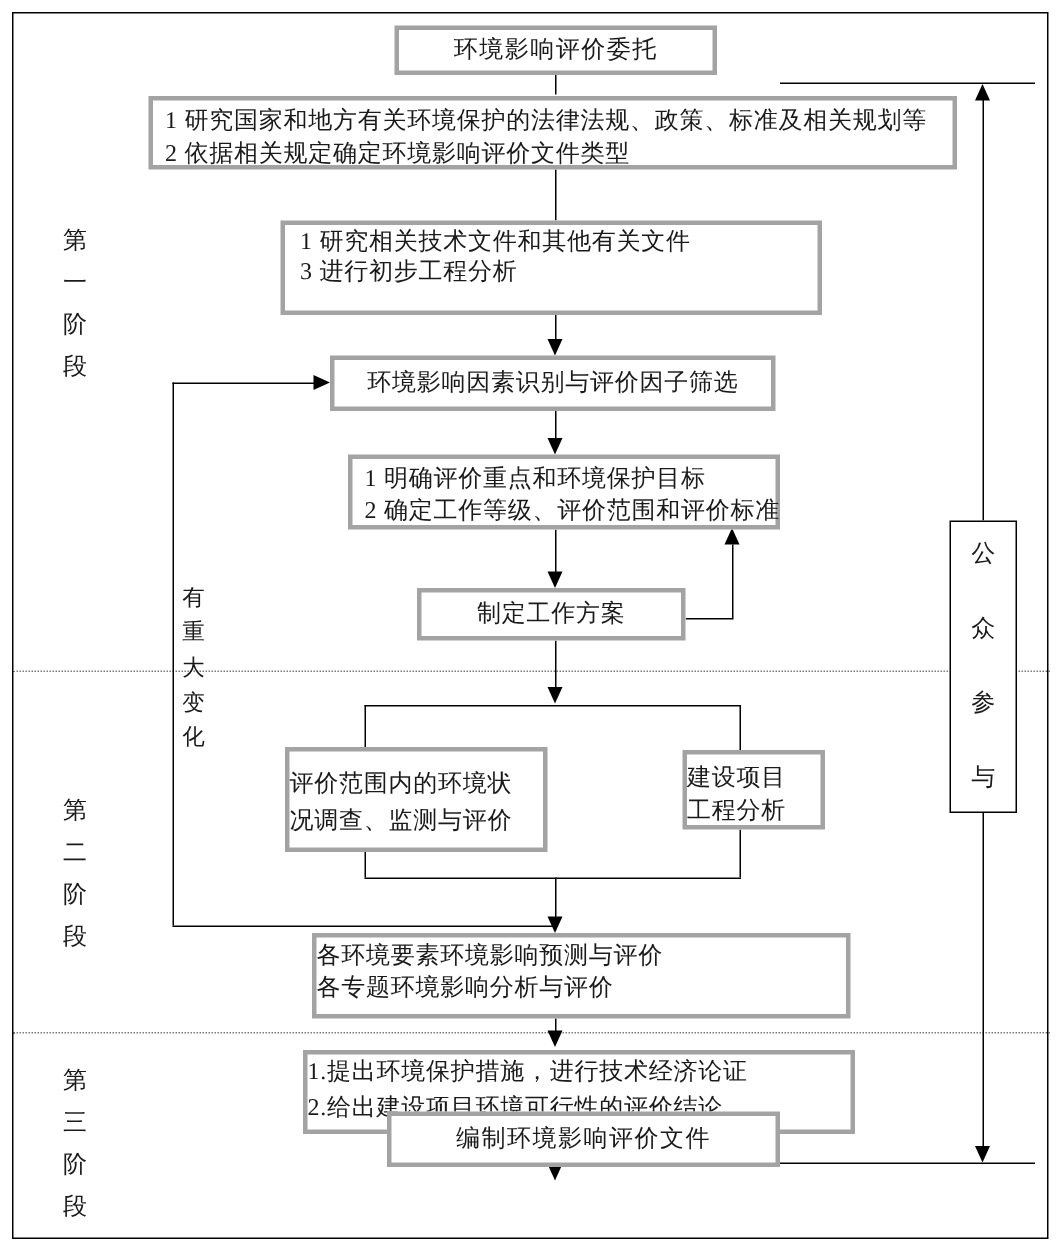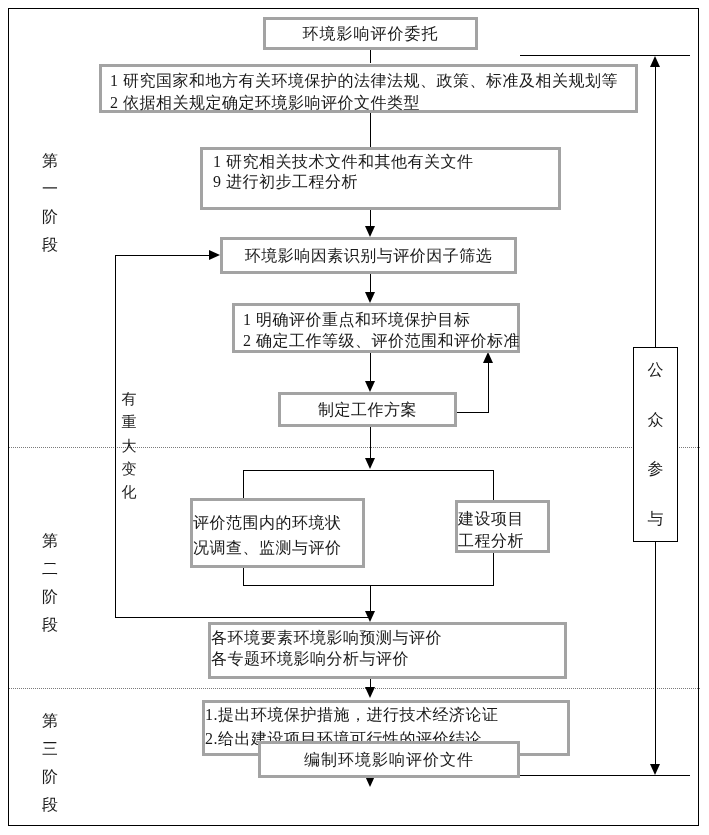--- a/index.html
+++ b/index.html
@@ -106,23 +106,23 @@
       <span>化</span>
     </div>
 
   <div class="box center" style="left:263px; top:17px; width:215px; height:33px; letter-spacing:1px;">环境影响评价委托</div>
 
   <div class="box" style="left:99px; top:64px; width:539px; height:49px; padding:3px 0 0 8px; line-height:22px;">
     <div class="bline">1 研究国家和地方有关环境保护的法律法规、政策、标准及相关规划等</div>
     <div class="bline">2 依据相关规定确定环境影响评价文件类型</div>
   </div>
 
-  <div class="box" style="left:200px; top:147px; width:361px; height:63px; padding:2px 0 0 10px; line-height:20px;">
+  <div class="box" style="left:187px; top:147px; width:361px; height:63px; padding:2px 0 0 10px; line-height:20px;">
     <div class="bline">1 研究相关技术文件和其他有关文件</div>
-    <div class="bline">9 进行初步工程分析</div>
+    <div class="bline">3 进行初步工程分析</div>
   </div>
 
   <div class="box center" style="left:220px; top:237px; width:297px; height:37px;">环境影响因素识别与评价因子筛选</div>
 
   <div class="box" style="left:232px; top:303px; width:288px; height:50px; padding:3px 0 0 8px; line-height:21px;">
     <div class="bline">1 明确评价重点和环境保护目标</div>
     <div class="bline">2 确定工作等级、评价范围和评价标准</div>
   </div>
 
   <div class="box center" style="left:278px; top:392px; width:179px; height:35px;">制定工作方案</div>

